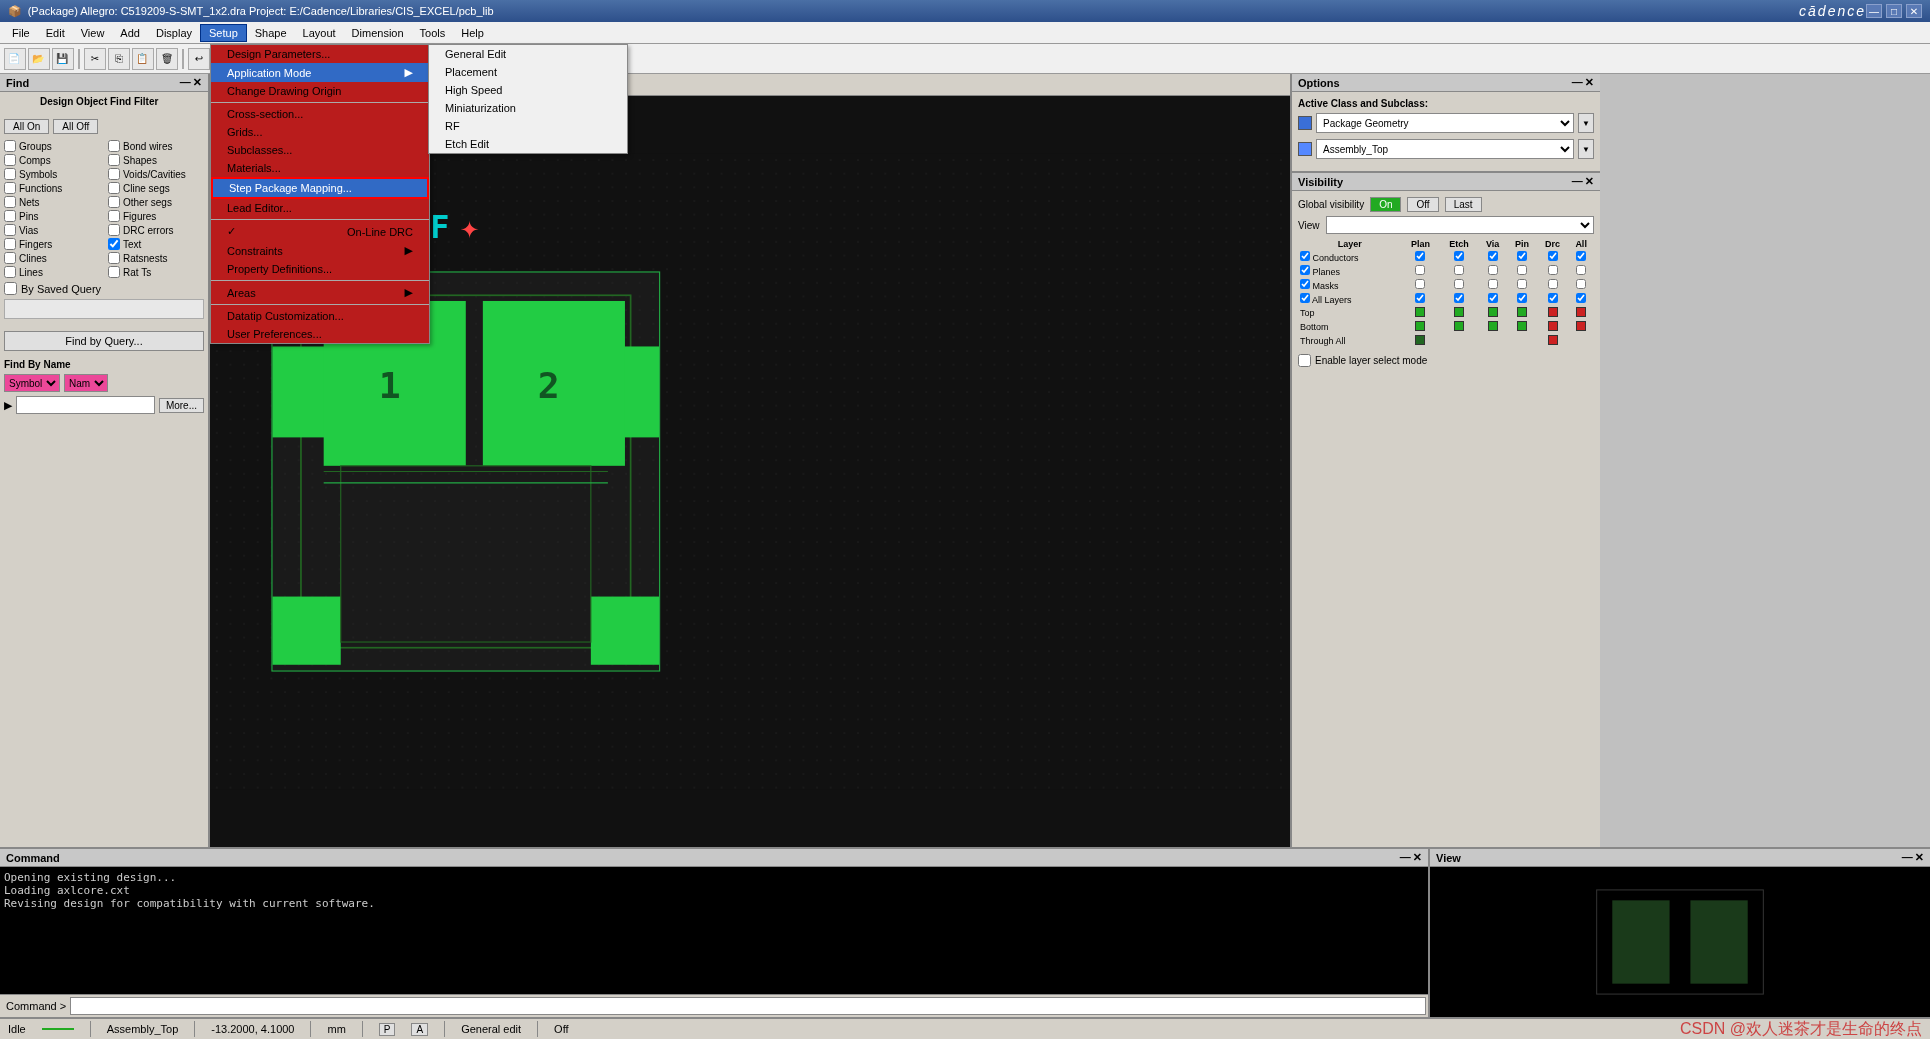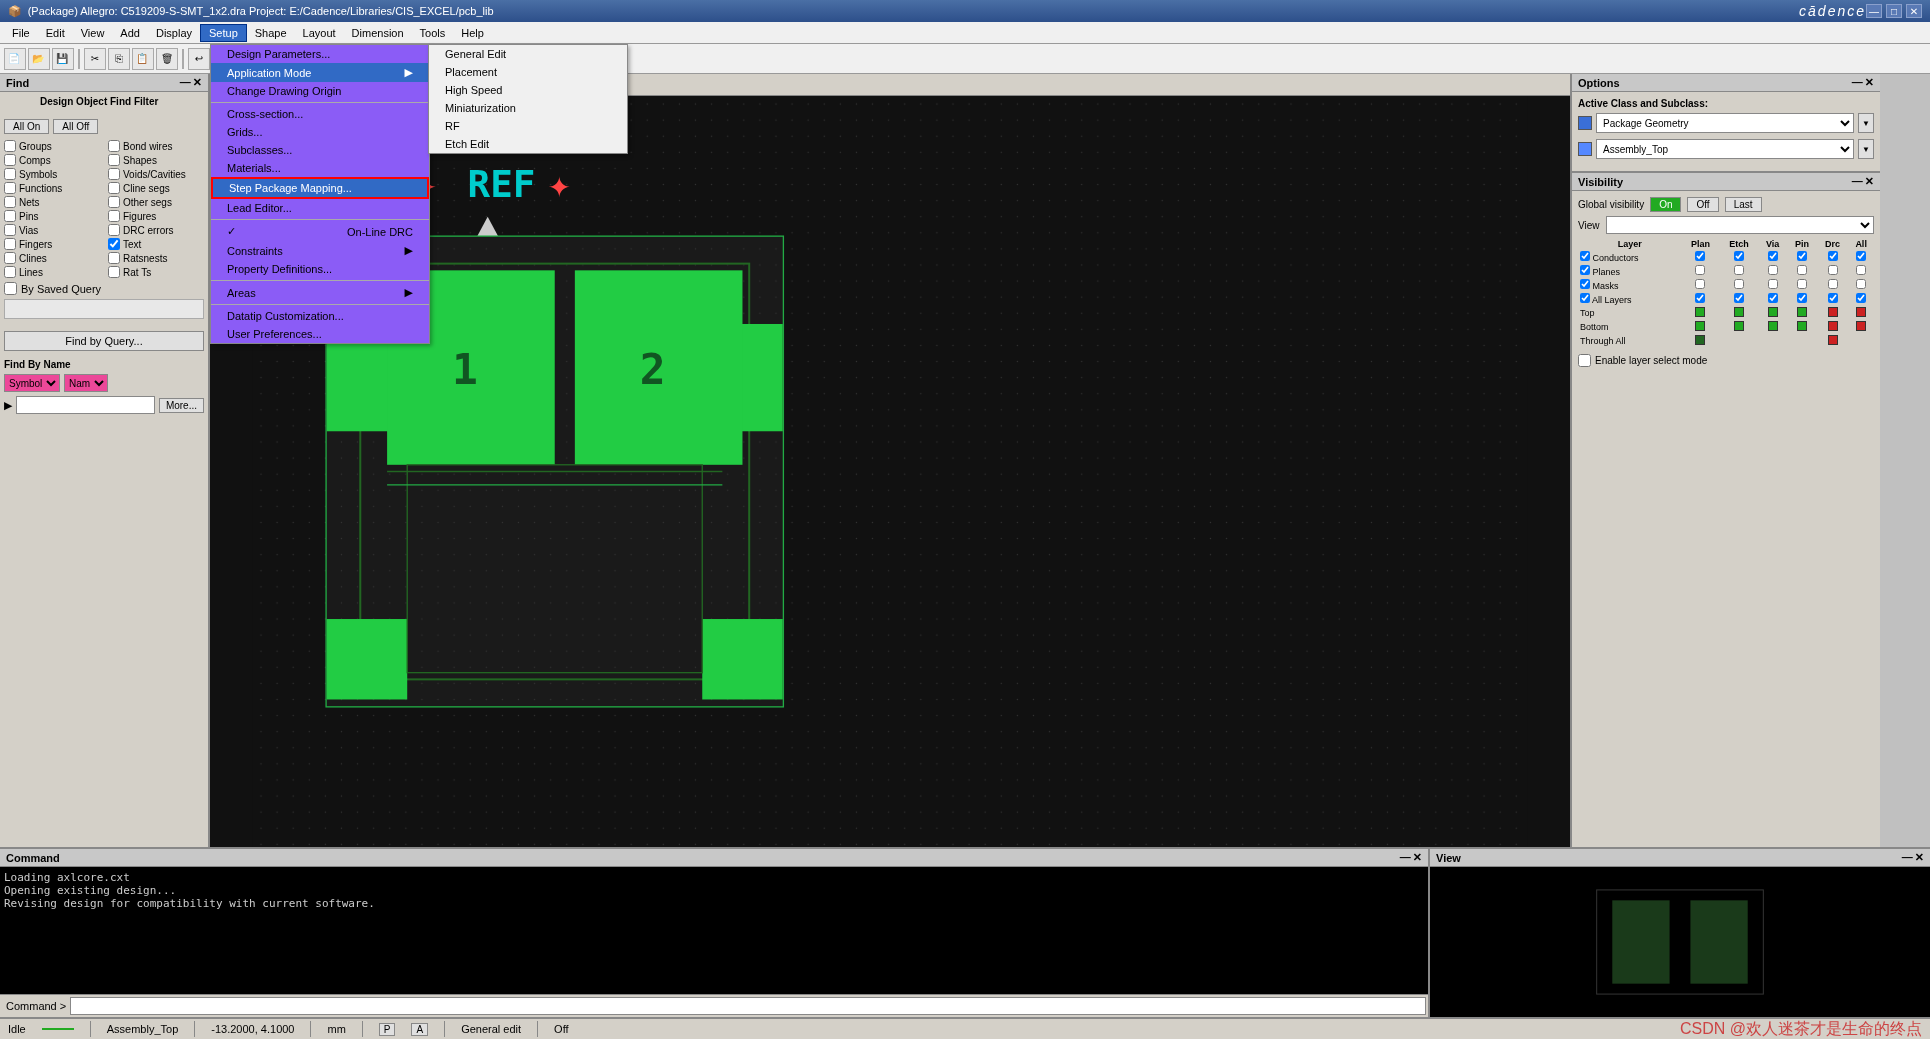--- a/index.html
+++ b/index.html
@@ -100,21 +100,21 @@
     #view-header { background: #c8c8c8; border-bottom: 1px solid #888; padding: 2px 6px; display: flex; justify-content: space-between; align-items: center; font-size: 11px; font-weight: bold; }
     #view-canvas { flex: 1; background: #000; }
 
     
     #statusbar { width: 100%; height: 22px; background: #d4d0c8; border-top: 2px solid #888; display: flex; align-items: center; padding: 0 8px; gap: 16px; font-size: 11px; }
     .status-green { background: #22aa22; color: white; padding: 1px 16px; }
     .status-sep { width: 1px; height: 16px; background: #888; }
     .watermark { color: #cc4444; font-size: 16px; margin-left: auto; }
 
     
-    #setup-menu { position: absolute; top: 44px; left: 210px; background: #8b5cf6; border: 1px solid #888; box-shadow: 2px 2px 4px rgba(0,0,0,0.3); z-index: 1000; min-width: 220px; text-align: right; }
+    #setup-menu { position: absolute; top: 44px; left: 210px; background: #b91c1c; border: 1px solid #888; box-shadow: 2px 2px 4px rgba(0,0,0,0.3); z-index: 1000; min-width: 220px; text-align: right; }
     .menu-section-item { padding: 3px 16px; font-size: 11px; cursor: pointer; display: flex; justify-content: space-between; align-items: center; color: #000; }
     .menu-sep { height: 1px; background: #aaa; margin: 2px 0; }
 
     
     #app-mode-submenu { position: absolute; top: 44px; left: 428px; background: #f0f0f0; border: 1px solid #888; box-shadow: 2px 2px 4px rgba(0,0,0,0.3); z-index: 1001; min-width: 200px; }
 
     
     .highlighted-box { border: 2px solid #ff0000 !important; background: #316ac5 !important; color: white !important; }
   </style>
 </head>
@@ -164,21 +164,21 @@
   <div class="tb-sep"></div>
   <div class="tb-btn">🔍</div>
   <div class="tb-btn">🔍</div>
   <div class="tb-btn">⊞</div>
   <div class="tb-sep"></div>
   <div class="tb-btn">3D</div>
   <div class="tb-sep"></div>
   <div class="tb-btn">⊞</div>
 </div>
 
-<div id="main-layout" style="display:flex; width:1880px; height:calc(1039px - 22px - 22px - 30px - 22px - 170px);">
+<div id="main-layout" style="display:flex; width:1600px; height:calc(1039px - 22px - 22px - 30px - 22px - 170px);">
 
   <div id="left-panel">
     <div id="find-header">
       <span>Find</span>
       <div style="display:flex; gap:2px;">
         <span style="cursor:pointer;">—</span>
         <span style="cursor:pointer;">✕</span>
       </div>
     </div>
     <div id="find-controls">
@@ -494,22 +494,22 @@
 
   <div id="command-panel" style="flex:1; display:flex; flex-direction:column; border-right:2px solid #888;">
     <div id="command-header" style="background:#c8c8c8; border-bottom:1px solid #888; padding:2px 6px; display:flex; justify-content:space-between; align-items:center; font-size:11px; font-weight:bold;">
       <span>Command</span>
       <div style="display:flex; gap:2px;">
         <span style="cursor:pointer;">—</span>
         <span style="cursor:pointer;">✕</span>
       </div>
     </div>
     <div id="command-text" style="flex:1; background:#000; color:#cccccc; padding:4px; font-size:11px; font-family:monospace; overflow-y:auto;">
+      <div>Opening existing design...</div>
       <div>Loading axlcore.cxt</div>
-      <div>Opening existing design...</div>
       <div>Revising design for compatibility with current software.</div>
     </div>
     <div id="command-input-row" style="display:flex; align-items:center; padding:2px; border-top:1px solid #888; background:#d4d0c8;">
       <span style="font-size:11px; padding:0 4px;">Command &gt;</span>
       <input type="text" id="command-input" style="flex: 1 1 0%; height: 18px; background: white; border: 1px solid rgb(136, 136, 136); font-size: 11px;">
     </div>
   </div>
 
   <div id="view-panel" style="width:500px; display:flex; flex-direction:column;">
     <div id="view-header" style="background:#c8c8c8; border-bottom:1px solid #888; padding:2px 6px; display:flex; justify-content:space-between; align-items:center; font-size:11px; font-weight:bold;">

